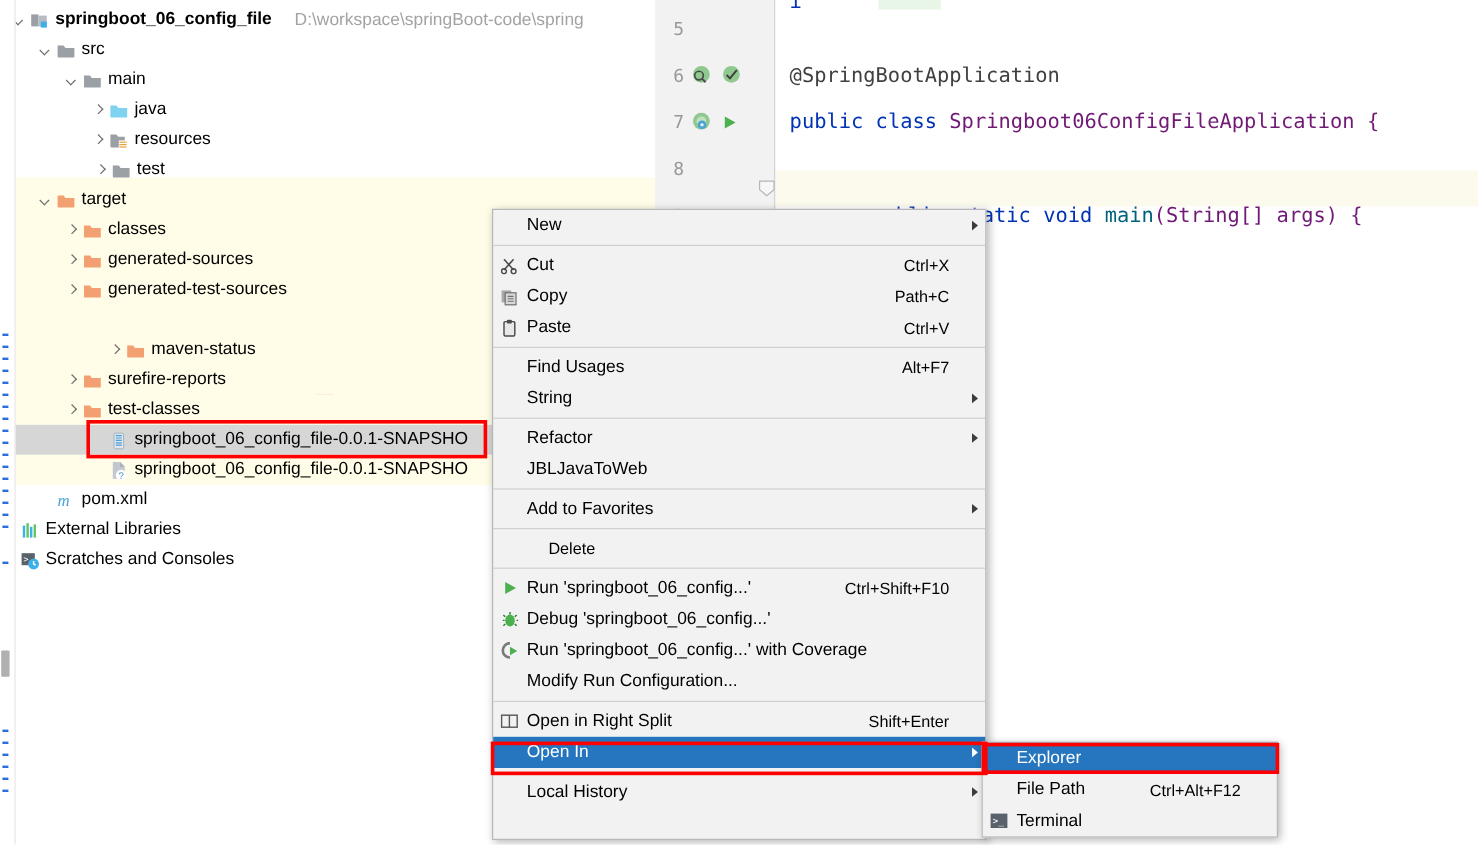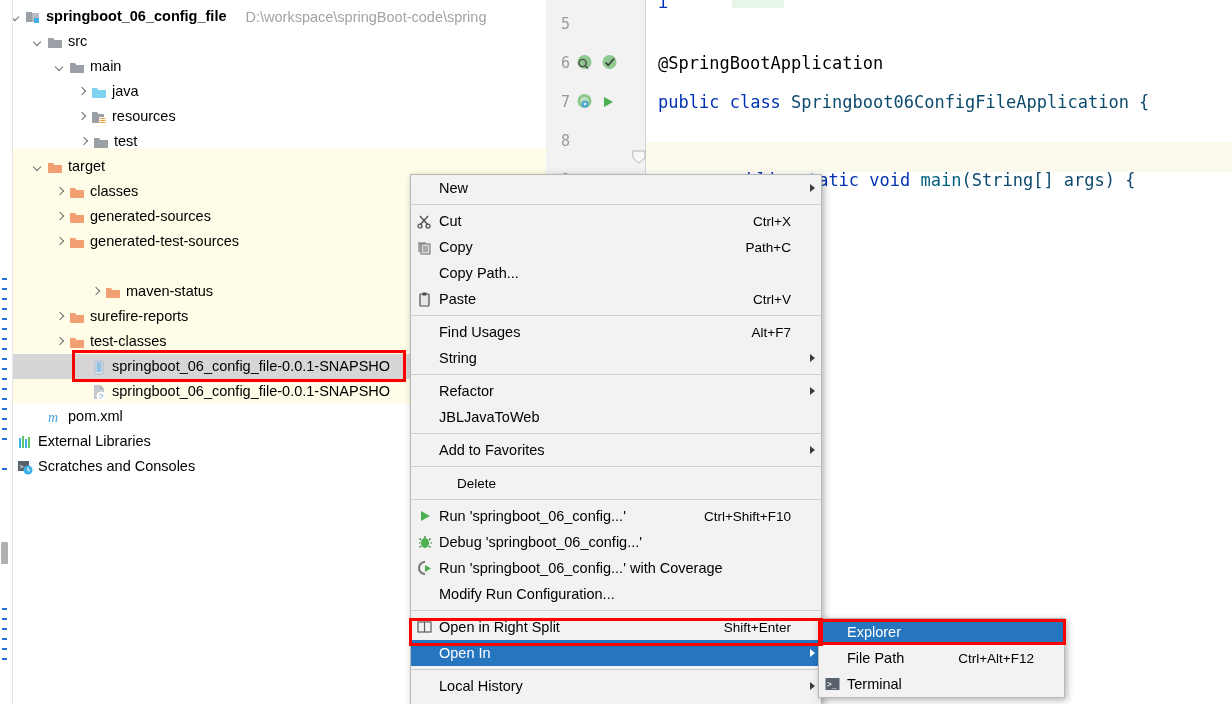--- a/index.html
+++ b/index.html
@@ -74,22 +74,22 @@
     width: 24px; text-align: right; color: #999999;
     font-family: "DejaVu Sans Mono", monospace; font-size: 15px;
   }
   .gicons { display:flex; align-items:center; margin-left: 6px; gap: 3px; }
   .code-line {
     position: absolute; left: 112px; height: 39px;
     display: flex; align-items: center; white-space: nowrap;
     font-family: "DejaVu Sans Mono", monospace; font-size: 17px;
   }
   .kw  { color: #0033b3; }
-  .anno{ color: #000000; }
-  .cls { color: #0c4a6e; }
+  .anno{ color: #404040; }
+  .cls { color: #701a75; }
   .mth { color: #00627a; }
   .ital{ font-style: italic; }
   .cur-line-bg {
     position:absolute; left:0; width:686px; height:30px; background:#fcfaed;
   }
   .top-partial { position:absolute; }
 
   
   #ctx-menu {
     position: absolute; left: 410px; top: 174px; width: 412px;
@@ -509,25 +509,20 @@
                 <line x1="6" y1="11" x2="11" y2="11"></line>
               </g>
             </svg>
           </span>
         </span>
         <span class="mi-lbl">Copy</span>
         <span class="mi-key">Path+C</span>
         <span class="mi-arrow"></span>
       </div>
       <div class="mi">
-        <span class="mi-ico"></span>
-        <span class="mi-lbl">Copy Path...</span>
-        <span class="mi-arrow"></span>
-      </div>
-      <div class="mi">
         <span class="mi-ico">
           <span class="ico">
             <svg width="15" height="15">
               <rect x="3" y="2" width="9" height="12" rx="1" fill="#e8e8e8" stroke="#4a4a4a" stroke-width="1.2"></rect>
               <rect x="5.5" y="0.5" width="4" height="3" rx="0.6" fill="#4a4a4a"></rect>
             </svg>
           </span>
         </span>
         <span class="mi-lbl">Paste</span>
         <span class="mi-key">Ctrl+V</span>

